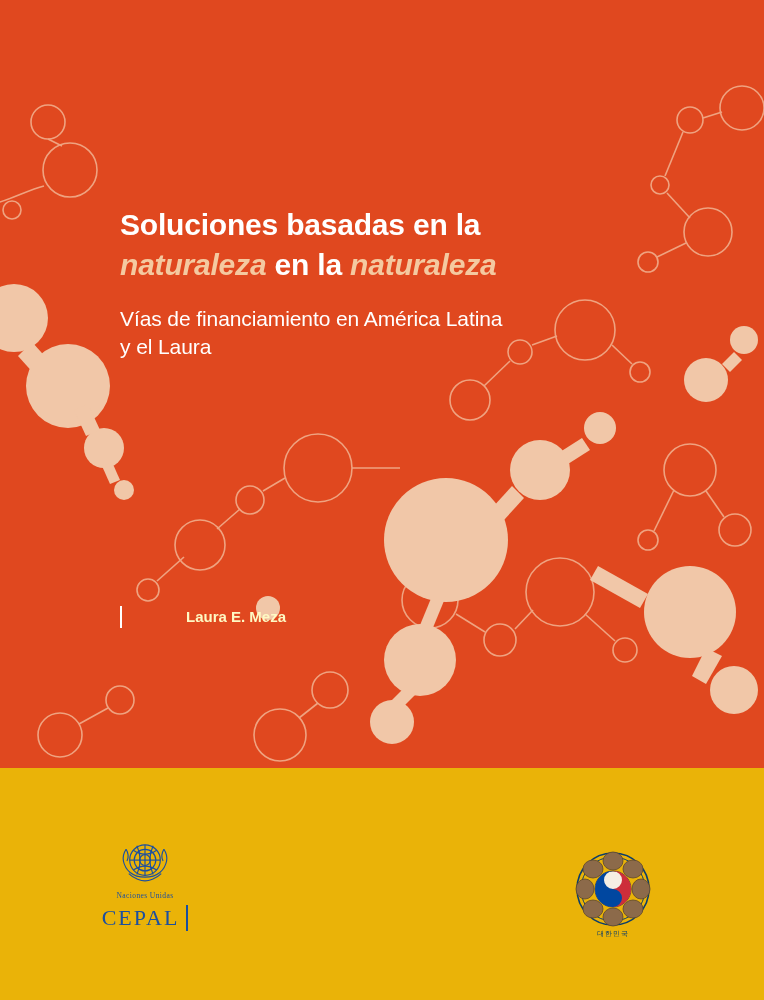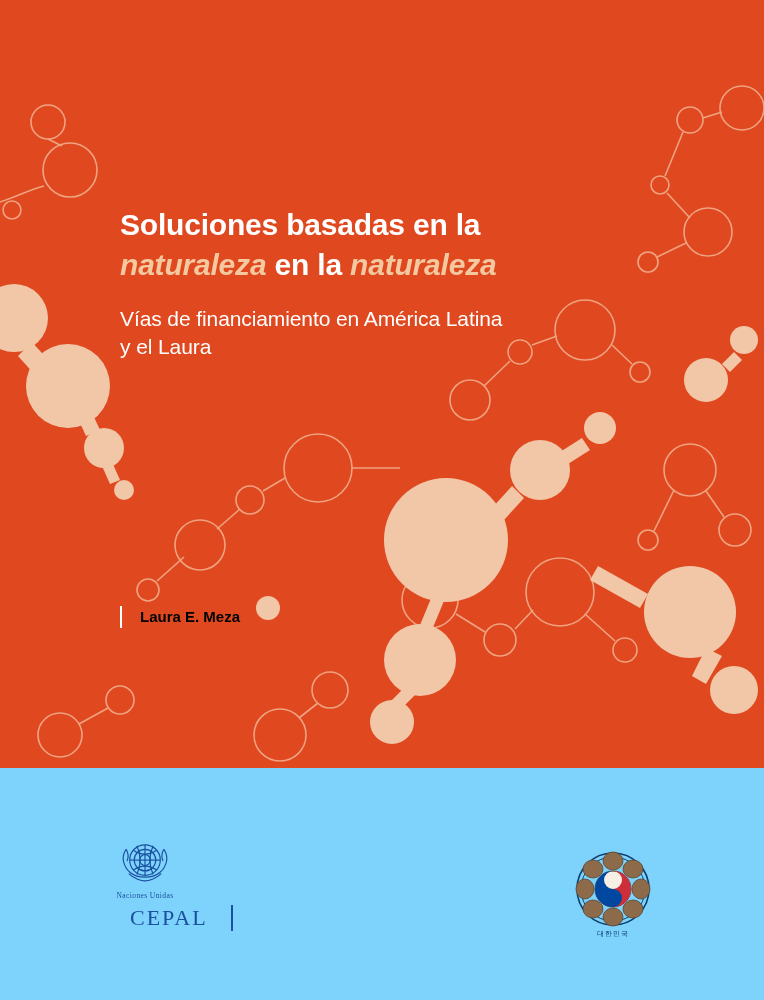--- a/index.html
+++ b/index.html
@@ -73,31 +73,32 @@
     position: absolute;
     left: 120px;
     top: 606px;
     padding-left: 18px;
     border-left: 2px solid #ffffff;
   }
   .author {
     font-size: 15px;
     font-weight: bold;
     line-height: 22px;
-    color: #000000;
+    color: #fef9c3;
+    margin-left: 46px;
   }
 
   
   .footer {
     position: absolute;
     left: 0;
     top: 768px;
     width: 764px;
     height: 232px;
-    background: #7dd3fc;
+    background: #eab308;
   }
 
   .logo-un {
     position: absolute;
     left: 100px;
     top: 66px;
     width: 90px;
     text-align: center;
   }
   .un-emblem {
@@ -114,22 +115,21 @@
     font-family: "Liberation Serif", serif;
   }
   .cepal-word {
     margin-top: 5px;
     font-size: 22px;
     letter-spacing: 2px;
     color: #1b4fa0;
     font-family: "Liberation Serif", serif;
     border-right: 2px solid #1b4fa0;
     display: inline-block;
-    padding-right: 23px;
-    margin-left: 30px;
+    padding-right: 7px;
   }
 
   
   .logo-korea {
     position: absolute;
     left: 563px;
     top: 73px;
     width: 100px;
     text-align: center;
   }

